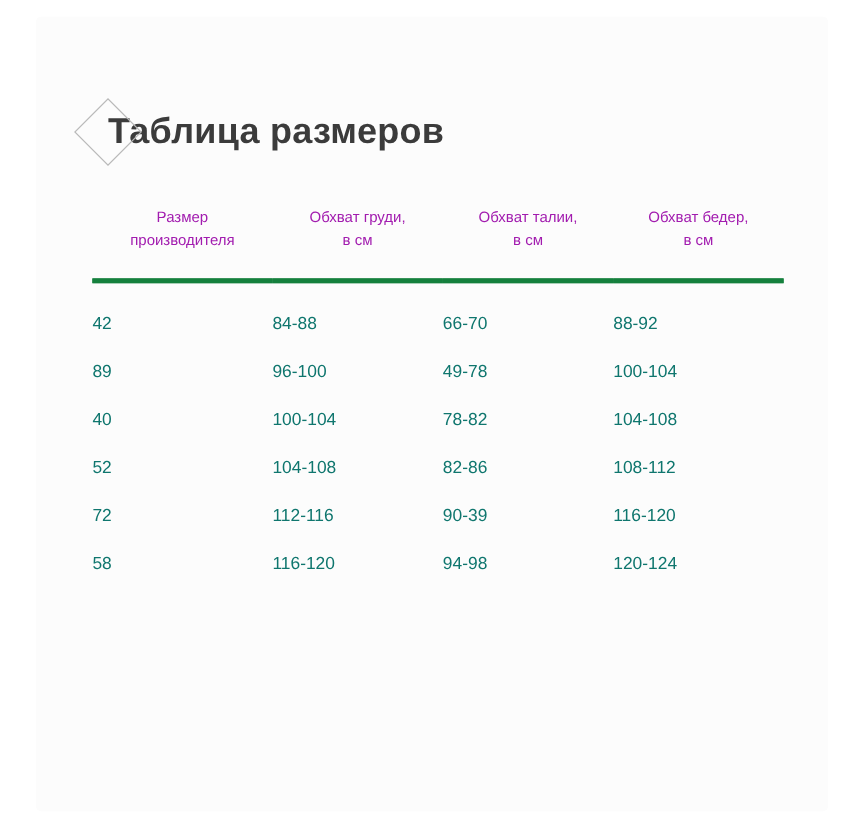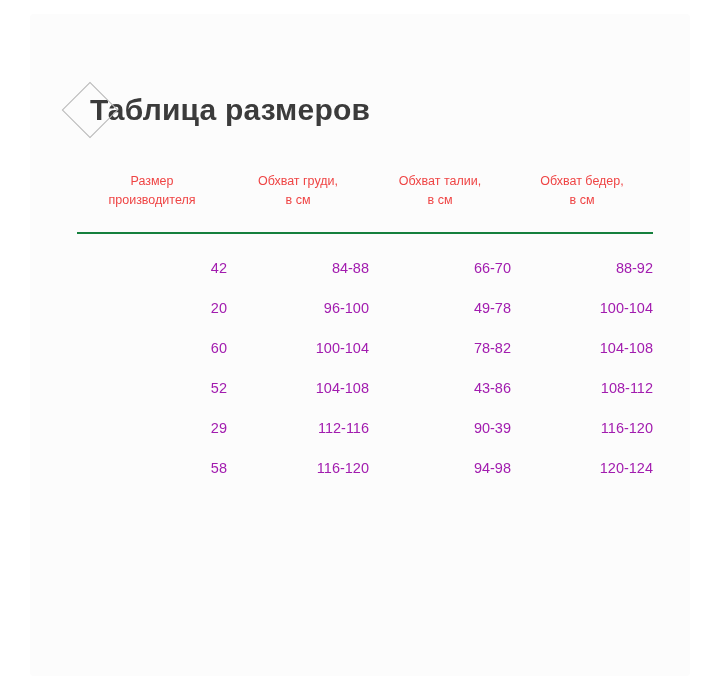--- a/index.html
+++ b/index.html
@@ -58,32 +58,32 @@
   table.size-table {
     position: absolute;
     left: 47px;
     top: 158px;
     width: 576px;
     border-collapse: collapse;
     table-layout: fixed;
   }
   table.size-table th {
     font-size: 12.5px;
-    color: #ef4444;
+    color: #a21caf;
     font-weight: normal;
     line-height: 1.5;
     padding: 0 0 22px 0;
     text-align: center;
     vertical-align: top;
-    border-bottom: 2px solid #15803d;
+    border-bottom: 4px solid #15803d;
   }
   table.size-table td {
     font-size: 14.5px;
-    color: #a21caf;
-    text-align: right;
+    color: #0f766e;
+    text-align: left;
     height: 40px;
     padding: 0;
     border: none;
     margin-top: 22px;
   }
   table.size-table tbody tr:first-child td {
     padding-top: 14px;
   }
   .col-1 { width: 150px; }
   .col-2 { width: 142px; }
@@ -129,39 +129,39 @@
         </tr>
       </thead>
       <tbody>
         <tr>
           <td>42</td>
           <td>84-88</td>
           <td>66-70</td>
           <td>88-92</td>
         </tr>
         <tr>
-          <td>20</td>
+          <td>89</td>
           <td>96-100</td>
           <td>49-78</td>
           <td>100-104</td>
         </tr>
         <tr>
-          <td>60</td>
+          <td>40</td>
           <td>100-104</td>
           <td>78-82</td>
           <td>104-108</td>
         </tr>
         <tr>
           <td>52</td>
           <td>104-108</td>
-          <td>43-86</td>
+          <td>82-86</td>
           <td>108-112</td>
         </tr>
         <tr>
-          <td>29</td>
+          <td>72</td>
           <td>112-116</td>
           <td>90-39</td>
           <td>116-120</td>
         </tr>
         <tr>
           <td>58</td>
           <td>116-120</td>
           <td>94-98</td>
           <td>120-124</td>
         </tr>

